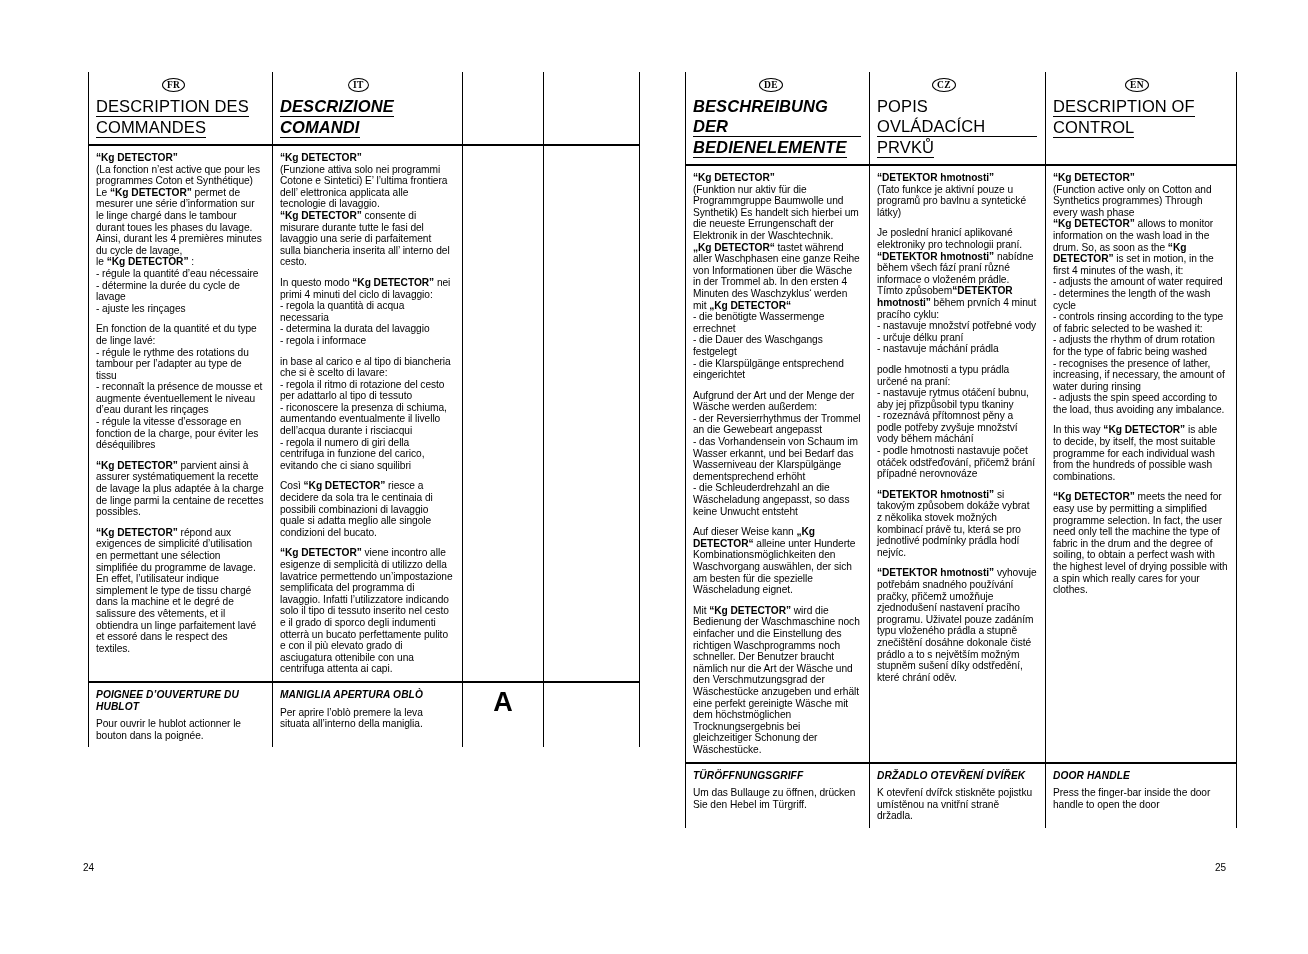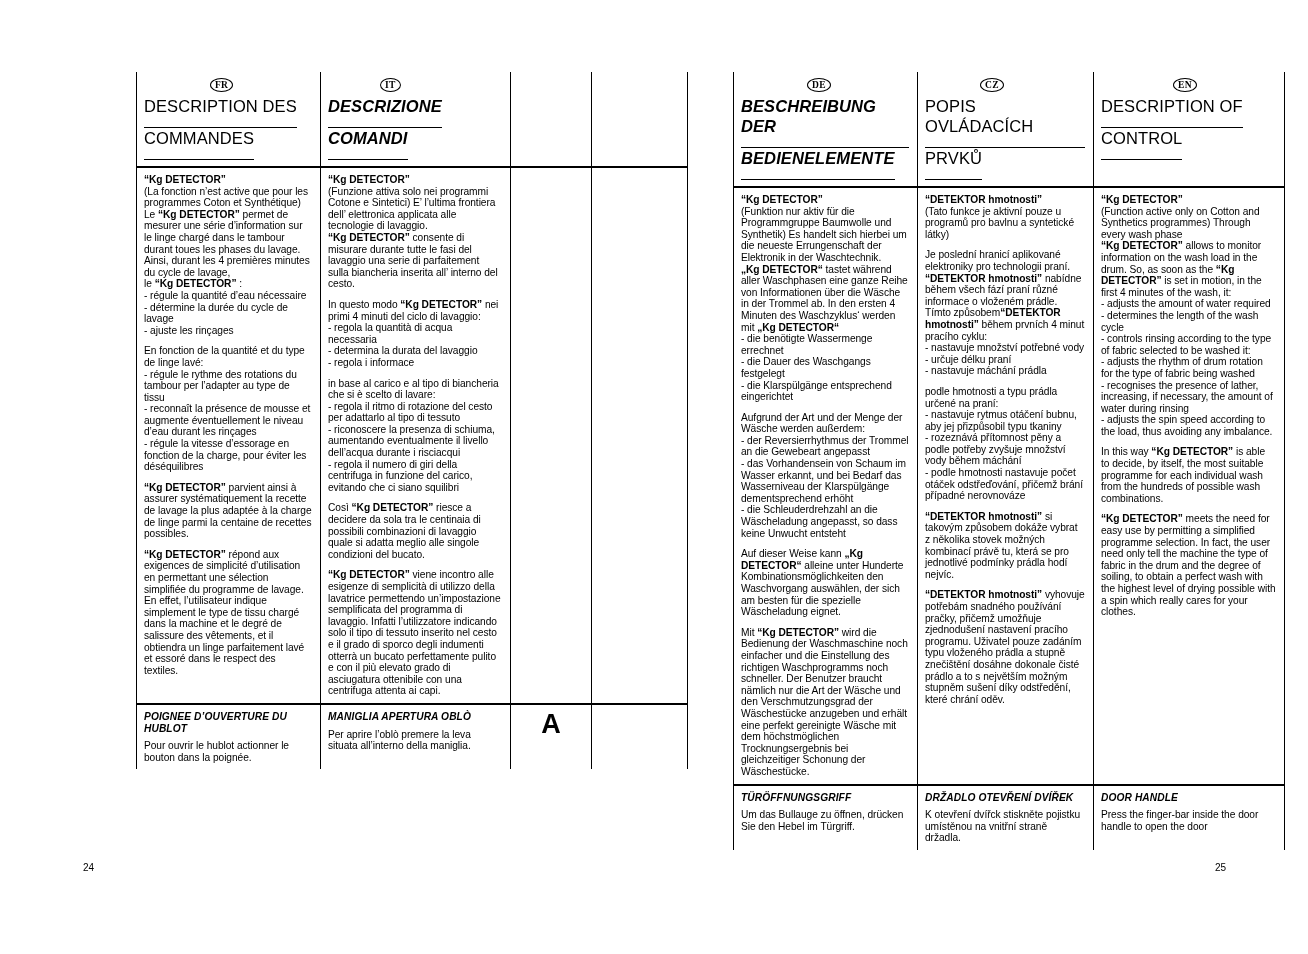--- a/index.html
+++ b/index.html
@@ -26,21 +26,20 @@
     border:1.4px solid #000;border-radius:50%;
     padding:1px 4px 1px 4px;
     line-height:10px;
     position:absolute;top:0;
   }
 
   table.sheet{
     border-collapse:collapse;
     table-layout:fixed;
     width:100%;
-    margin-left:48px;
   }
   table.sheet td{
     vertical-align:top;
     padding:0;
     border-left:1.6px solid #000;
     border-right:1.6px solid #000;
   }
   .hdr-row td{border-bottom:2.6px solid #000;height:62px;}
   .body-row td{border-bottom:2.6px solid #000;}
   .foot-row td{border-bottom:0;}
@@ -50,21 +49,21 @@
   h2.title{
     margin:0;
     font-size:16.5px;
     font-weight:400;
     line-height:20px;
     letter-spacing:.1px;
   }
   h2.title span.ul{
     border-bottom:1.4px solid #000;
     display:inline-block;
-    padding-bottom:11px;
+    padding-bottom:0;
   }
   h2.title.ital{font-style:italic;font-weight:bold;}
 
   p.t{
     margin:0 0 0 0;
     font-size:10.2px;
     line-height:11.6px;
     letter-spacing:-.05px;
   }
   p.t + p.t{margin-top:0;}
@@ -117,21 +116,21 @@
           </div>
           <h2 class="title">
             <span class="ul">DESCRIPTION DES</span><br>
             <span class="ul">COMMANDES</span>
           </h2>
         </div>
       </td>
       <td>
         <div class="cellpad">
           <div class="lang-flag-row">
-            <span class="flag" style="left:52px">IT</span>
+            <span class="flag" style="left:68px">IT</span>
           </div>
           <h2 class="title ital">
             <span class="ul">DESCRIZIONE</span><br>
             <span class="ul">COMANDI</span>
           </h2>
         </div>
       </td>
       <td></td>
       <td></td>
     </tr>

